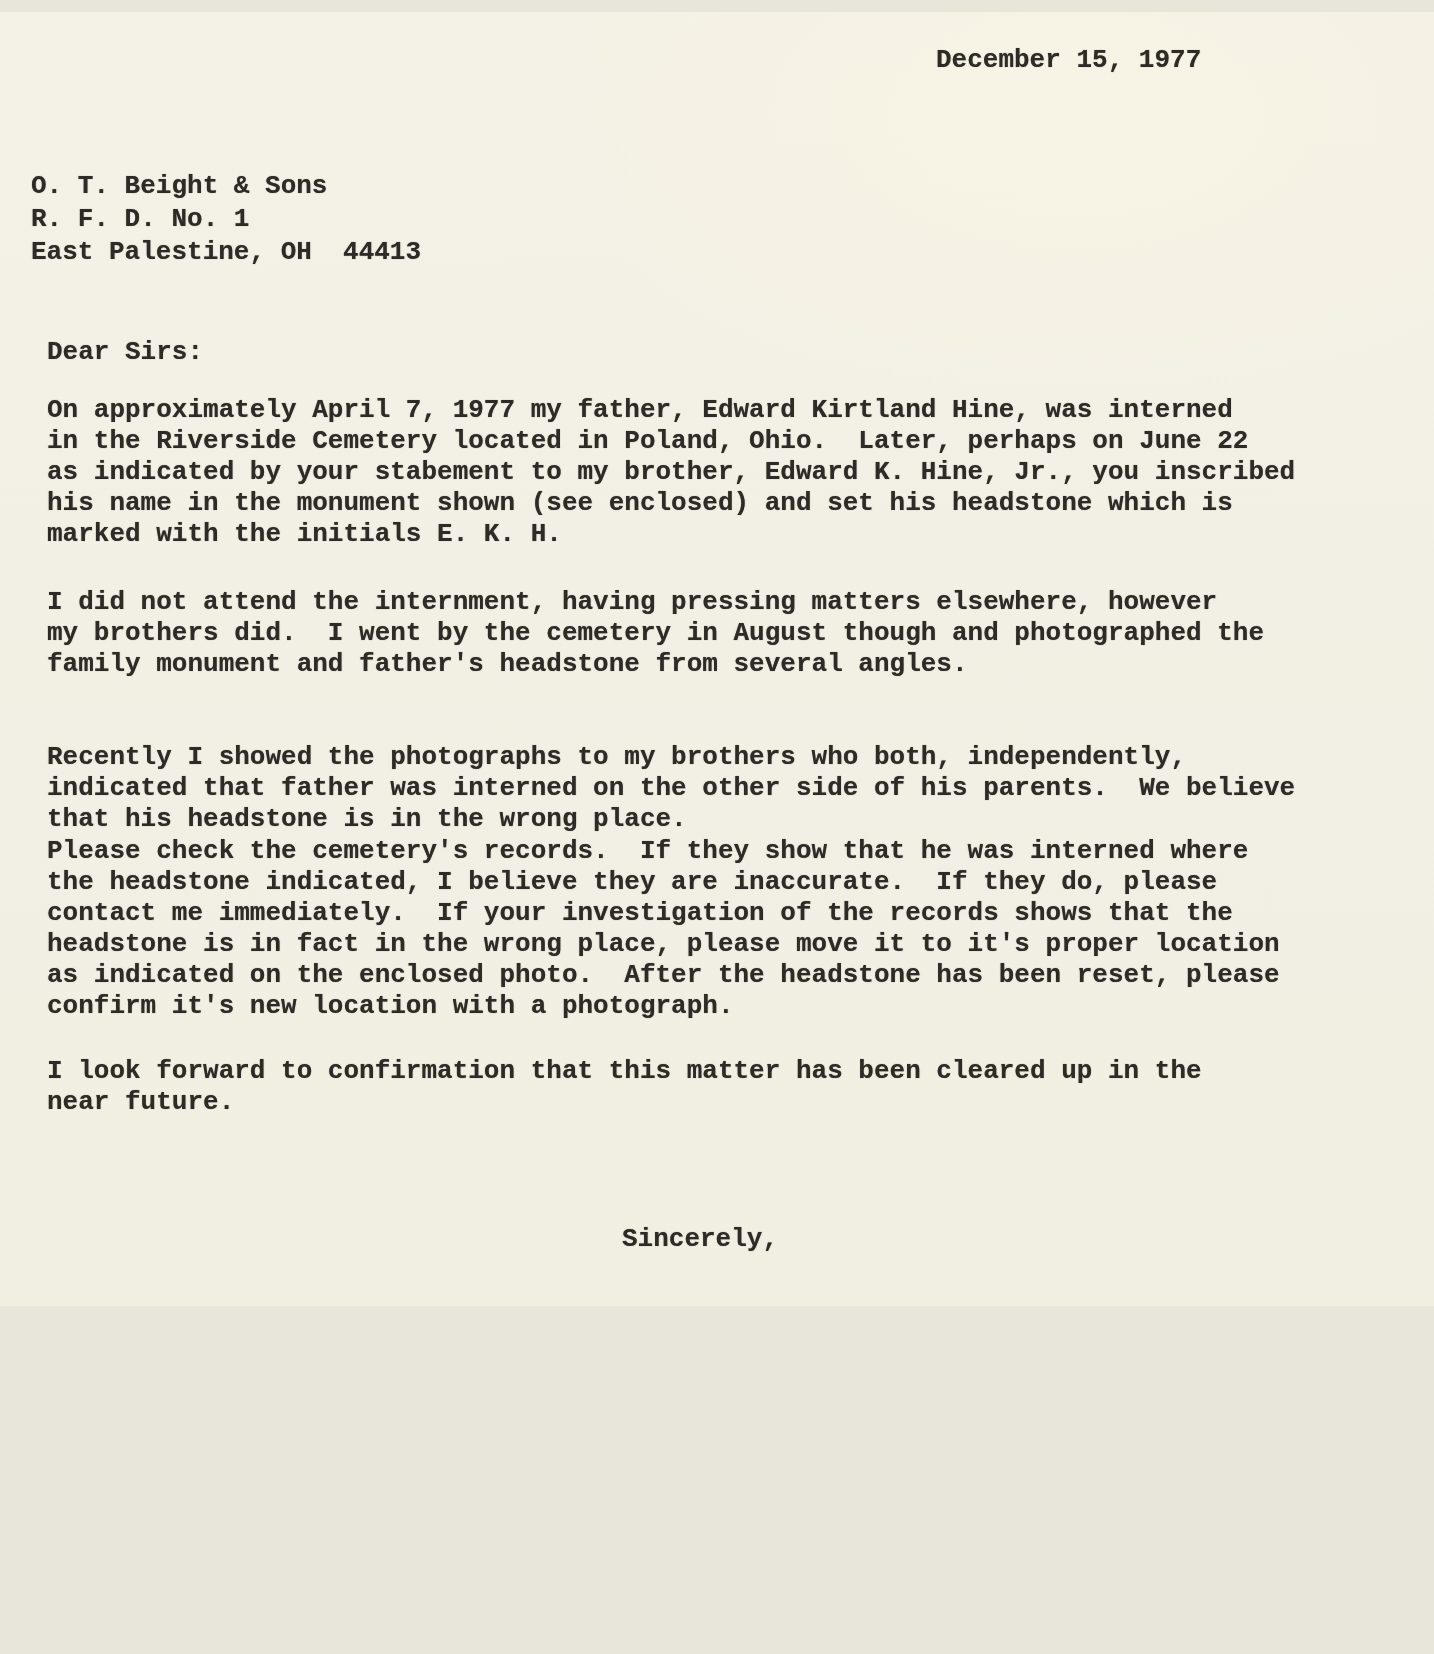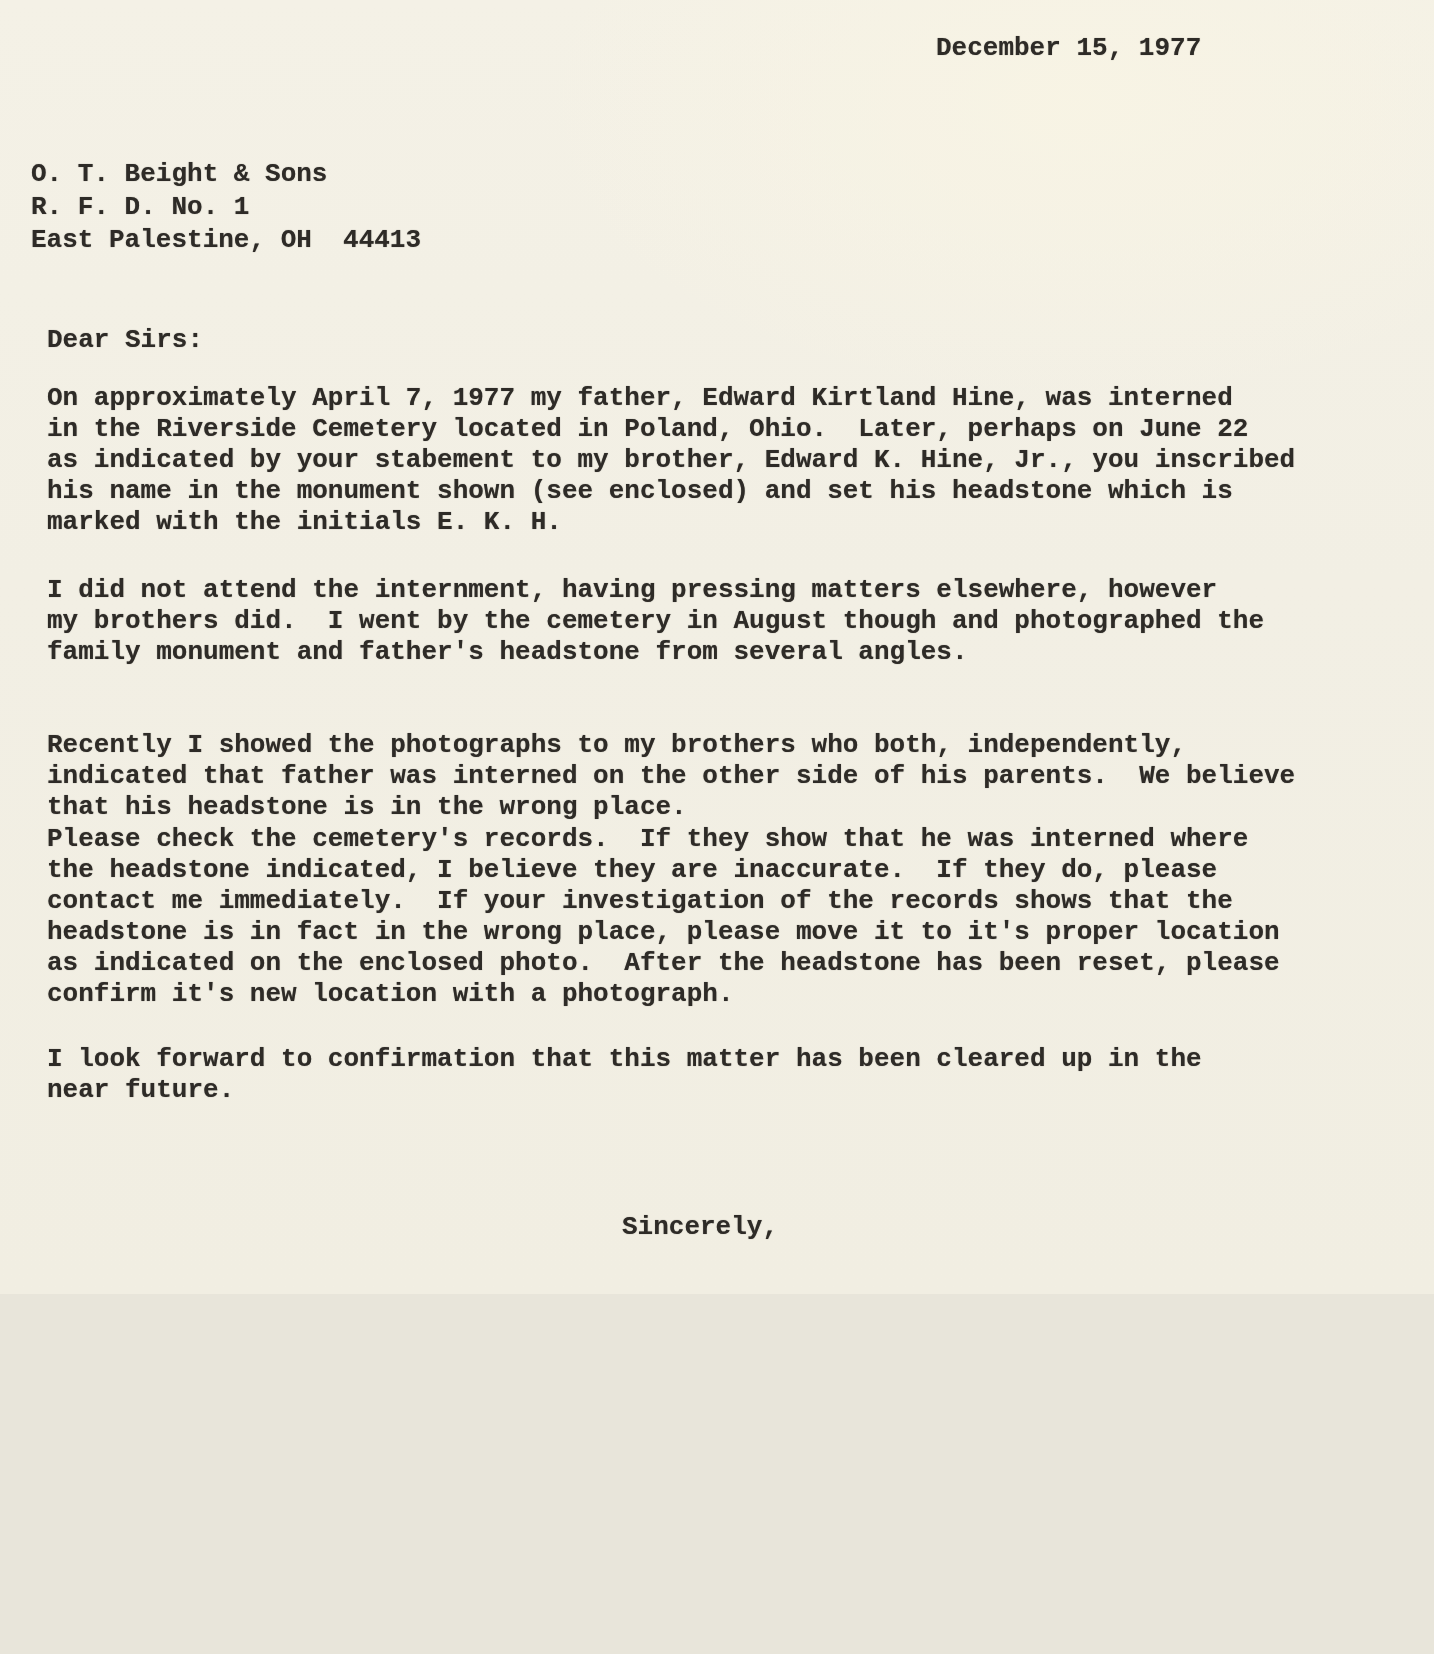--- a/index.html
+++ b/index.html
@@ -4,21 +4,21 @@
 <style>
   html, body {
     margin: 0;
     padding: 0;
     background: #e8e5da;
   }
   .page {
     position: relative;
     width: 1434px;
     height: 1294px;
-    margin: 0 auto;
+    margin: 12px auto;
     background:
       radial-gradient(ellipse 900px 500px at 75% 8%, rgba(248,244,228,0.9), rgba(248,244,228,0) 60%),
       linear-gradient(180deg, #f4f1e6 0%, #f2efe4 45%, #f1eee2 100%);
     overflow: hidden;
     font-family: "Liberation Mono", "DejaVu Sans Mono", monospace;
     font-size: 26px;
     font-weight: 700;
     color: #2e2b27;
     text-shadow: 0 0 1px rgba(46,43,39,0.55);
   }

